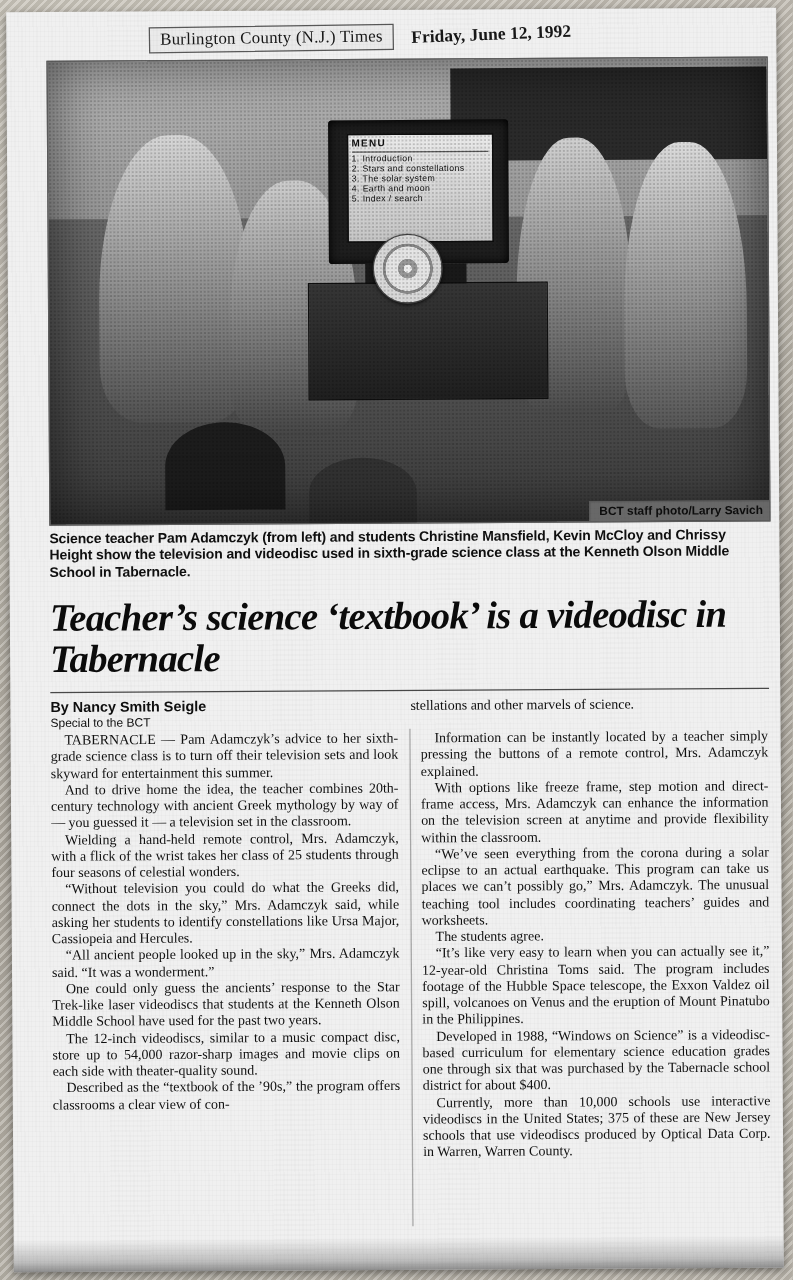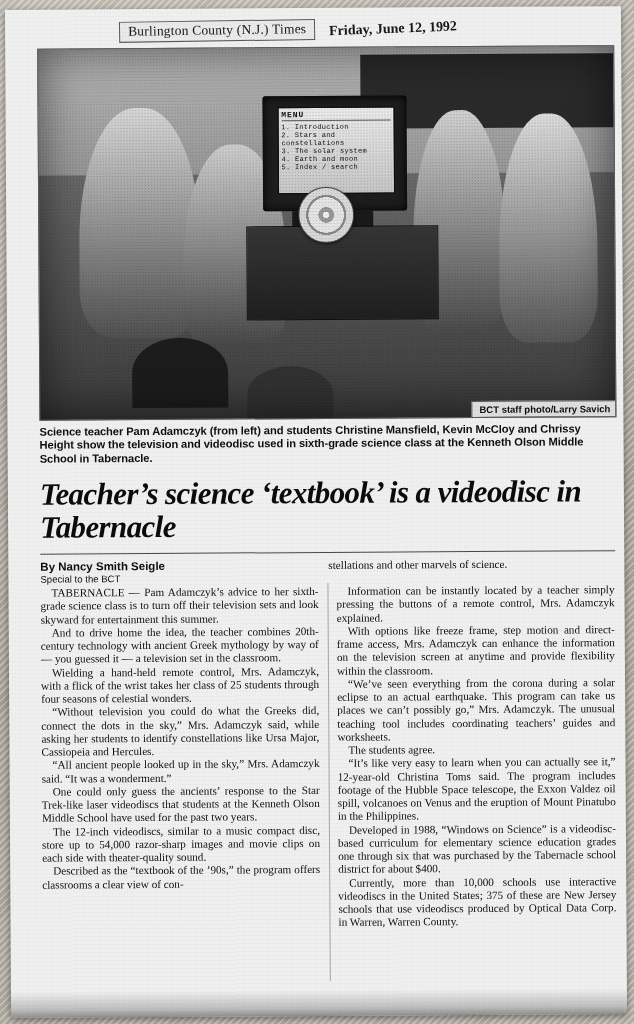--- a/index.html
+++ b/index.html
@@ -109,39 +109,39 @@
     opacity: .55;
   }
 
   
   .ph { position:absolute; }
   .wall-top { left:0; top:0; width:100%; height:34%; background:linear-gradient(180deg,#b9b5ae,#9a968f); }
   .wall-bot { left:0; top:34%; width:100%; height:66%; background:linear-gradient(180deg,#6d6a63,#3f3d39); }
   .cabinet { left:56%; top:2%; width:44%; height:20%; background:#2f2d2a; }
   .monitor-body { left:39%; top:13%; width:25%; height:31%; background:#23211f; border-radius:3px; box-shadow: inset 0 0 8px #000; }
   .monitor-screen { left:41.5%; top:16%; width:20%; height:23%; background:linear-gradient(180deg,#e9e7e1,#c6c3bc); border:1px solid #111; }
-  .menu-text { position:absolute; left:3px; top:3px; right:3px; color:#15130f; font-family:Liberation Mono, monospace; font-size:7px; line-height:8px; letter-spacing:.3px; }
+  .menu-text { position:absolute; left:3px; top:3px; right:3px; color:#15130f; font-family:Liberation Sans, sans-serif; font-size:7px; line-height:8px; letter-spacing:.3px; }
   .menu-text b { font-size:8px; letter-spacing:1px; }
   .menu-rule { height:1px; background:#5d5a54; margin:1px 0 2px 0; }
   .monitor-stand { left:44%; top:44%; width:14%; height:5%; background:#1f1d1b; }
   .av-cart { left:36%; top:48%; width:33%; height:25%; background:linear-gradient(180deg,#3b3935,#242220); border:1px solid #15130f; }
   .disc { left:45%; top:37.5%; width:54px; height:54px; border-radius:50%; background:radial-gradient(circle at 50% 50%, #efece6 0 8%, #9c9892 9% 20%, #e6e2db 21% 46%, #8d8982 47% 52%, #d9d5ce 53% 100%); border:1px solid #4b4844; box-shadow:0 1px 3px rgba(0,0,0,.6); }
   .person { border-radius:46% 46% 28% 28%/ 58% 58% 20% 20%; }
   .p1 { left:7%;  top:16%; width:21%; height:62%; background:linear-gradient(180deg,#d8d4cd,#55524d); }
   .p2 { left:25%; top:26%; width:18%; height:55%; background:linear-gradient(180deg,#cfcbc4,#4b4844); }
   .p3 { left:65%; top:17%; width:16%; height:60%; background:linear-gradient(180deg,#d2cec7,#4f4c47); }
   .p4 { left:80%; top:18%; width:17%; height:62%; background:linear-gradient(180deg,#ddd9d2,#5a5752); }
   .fg-head1 { left:16%; top:78%; width:96px; height:70px; border-radius:50% 50% 0 0; background:#22201e; }
   .fg-head2 { left:36%; top:86%; width:86px; height:56px; border-radius:50% 50% 0 0; background:#37352f; }
   .photo-vign { position:absolute; inset:0; box-shadow: inset 0 0 46px rgba(0,0,0,.55); }
 
   .photo-credit {
     position: absolute;
     right: 0; bottom: 0;
-    background: #fde047;
+    background: #a16207;
     color: #111;
     font-family: "Liberation Sans", sans-serif;
     font-size: 9.5px;
     font-weight: bold;
     padding: 2px 5px 2px 7px;
     border-left: 1px solid #5e5c58;
     border-top: 1px solid #5e5c58;
   }
 
   .caption {

